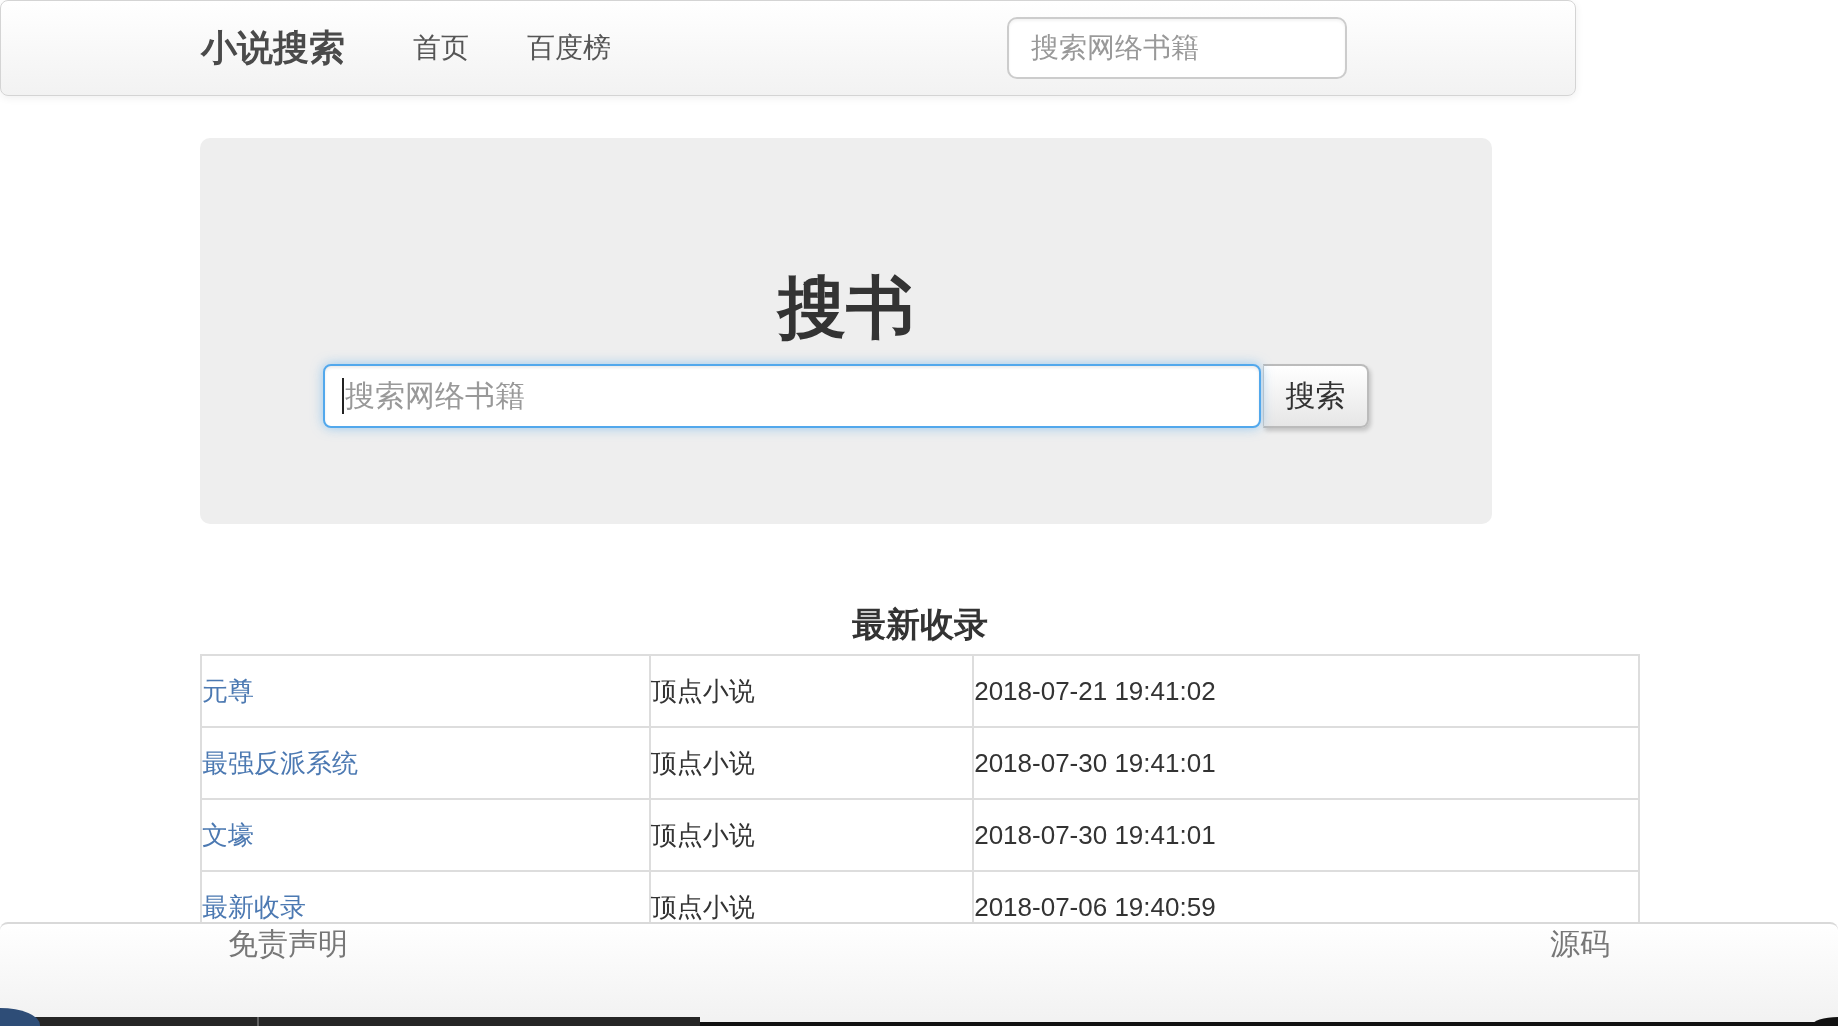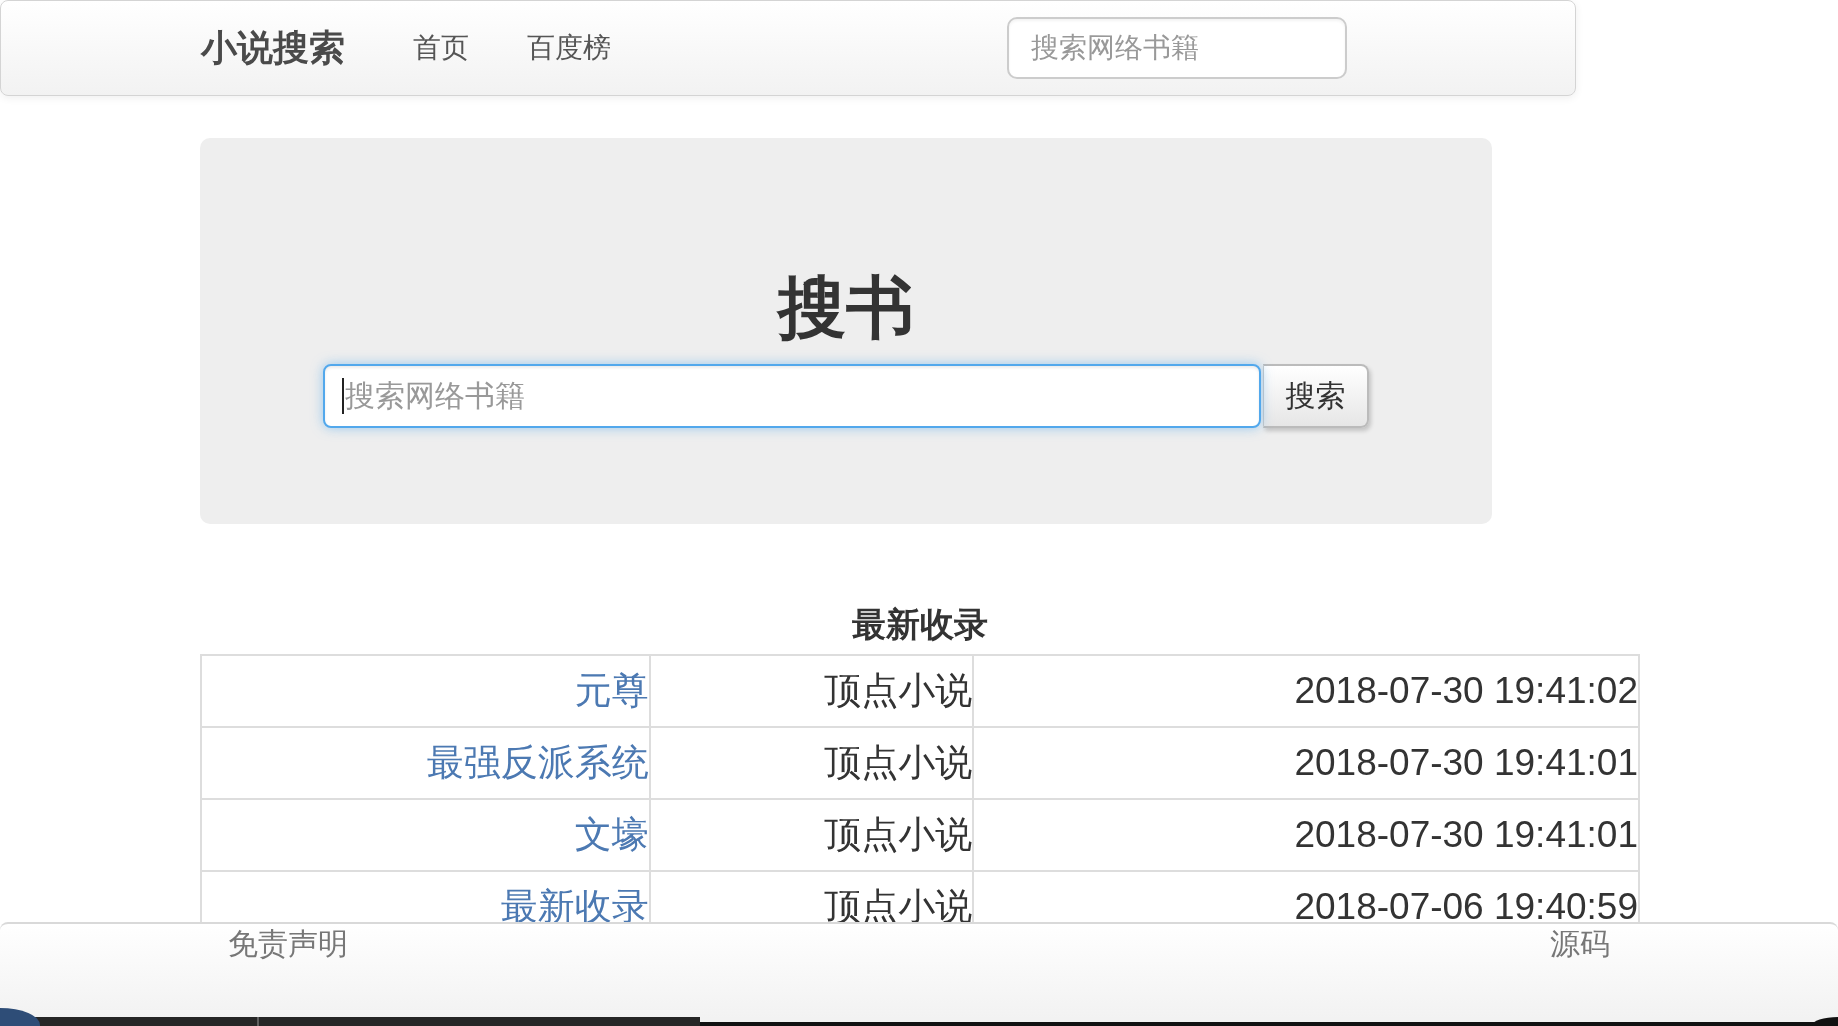--- a/index.html
+++ b/index.html
@@ -67,22 +67,22 @@
   
   .latest-heading {
     position:absolute; top:602px; left:200px; width:1440px;
     text-align:center; font-size:34px; font-weight:bold; color:#333;
   }
   .latest-table {
     position:absolute; top:654px; left:200px; width:1440px;
     border-collapse:collapse; z-index:1;
   }
   .latest-table td {
-    border:2px solid #dddddd; height:72px; text-align:right;
-    font-size:37px; color:#333; background:#fff;
+    border:2px solid #dddddd; height:72px; text-align:left;
+    font-size:26px; color:#333; background:#fff;
   }
   .col-title  { width:31.2%; }
   .col-source { width:22.5%;border-radius:8px; }
   .col-time   { width:46.3%; }
   .book-link { color:var(--link-blue,#4c79b2); cursor:pointer; text-decoration:none; }
 
   
   .footer {
     position:absolute; left:0; bottom:0; width:1838px; height:104px;
     background:linear-gradient(#ffffff,#f1f1f1);
@@ -124,21 +124,21 @@
   </div>
 </div>
 
 <div class="latest-heading">最新收录</div>
 
 <table class="latest-table">
   <tbody>
     <tr>
       <td class="col-title"><a class="book-link">元尊</a></td>
       <td class="col-source">顶点小说</td>
-      <td class="col-time">2018-07-30 19:41:02</td>
+      <td class="col-time">2018-07-21 19:41:02</td>
     </tr>
     <tr>
       <td class="col-title"><a class="book-link">最强反派系统</a></td>
       <td class="col-source">顶点小说</td>
       <td class="col-time">2018-07-30 19:41:01</td>
     </tr>
     <tr>
       <td class="col-title"><a class="book-link">文壕</a></td>
       <td class="col-source">顶点小说</td>
       <td class="col-time">2018-07-30 19:41:01</td>

